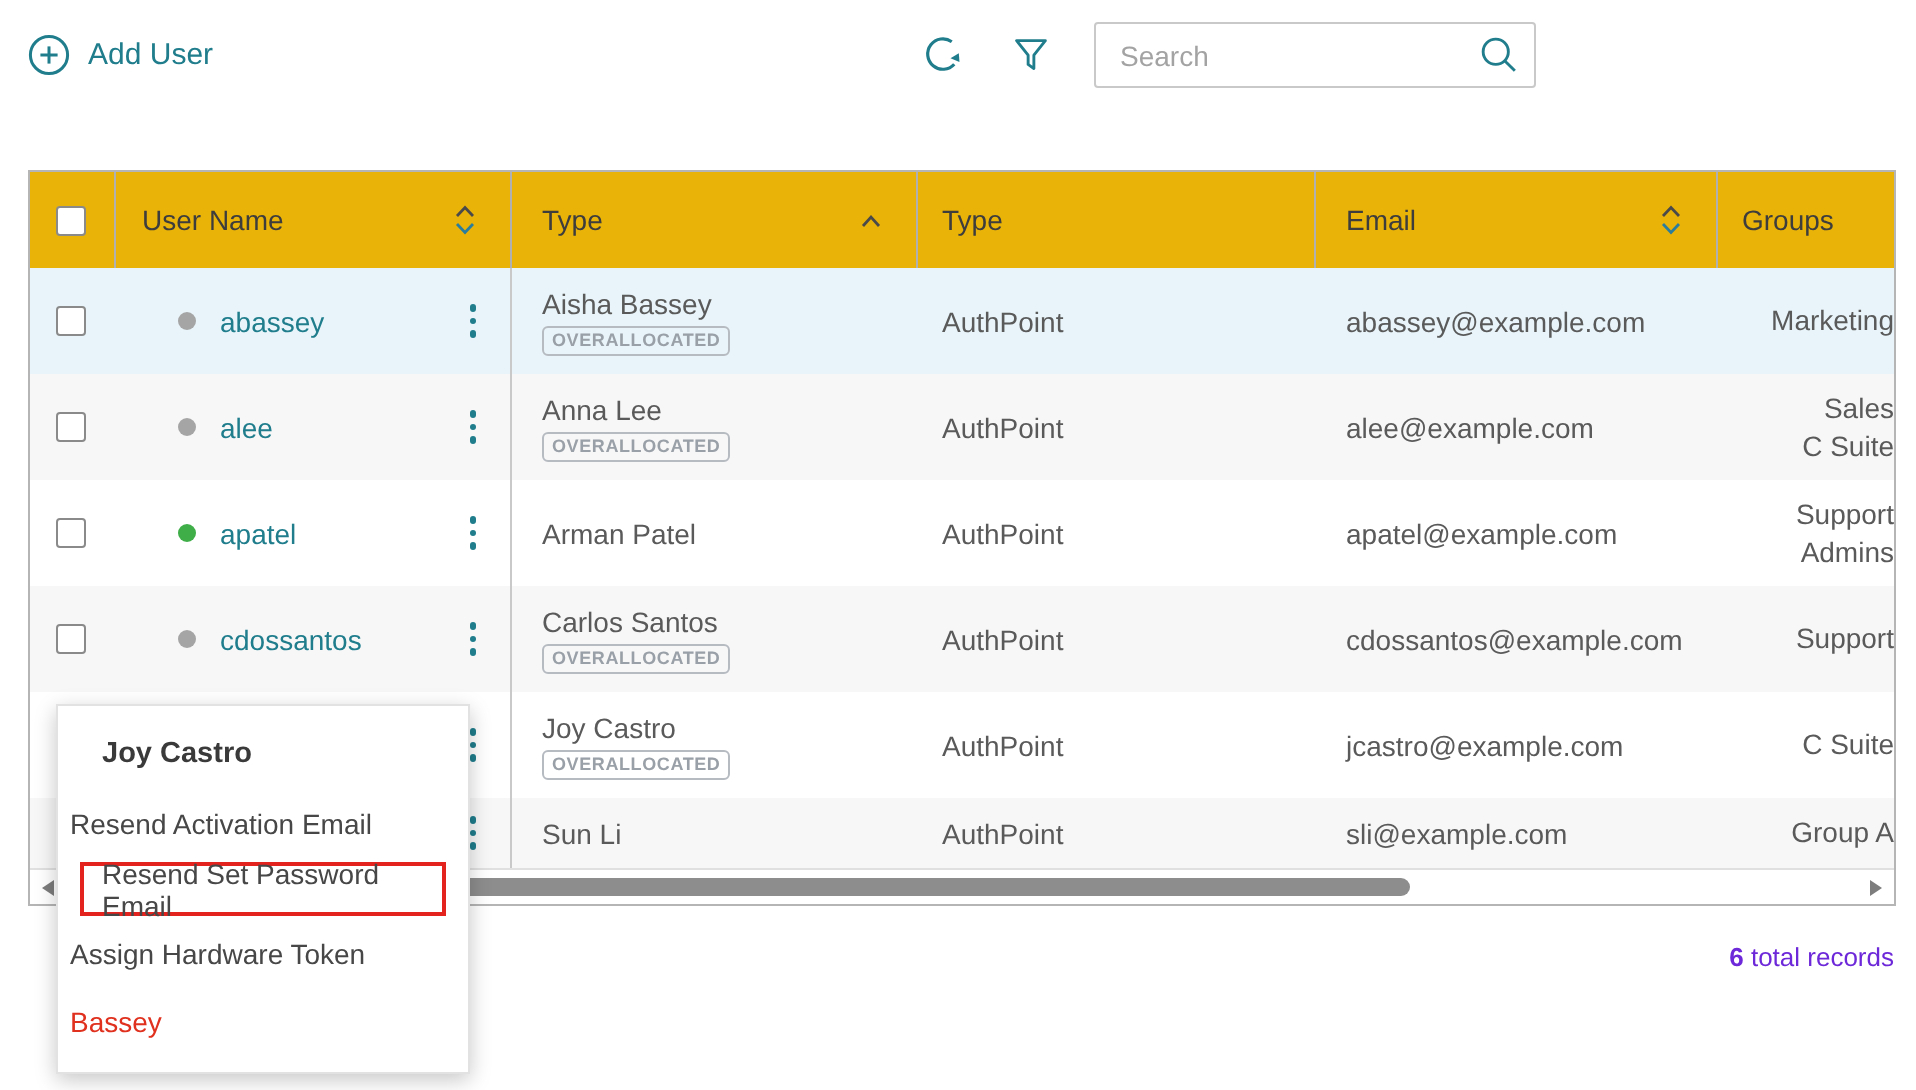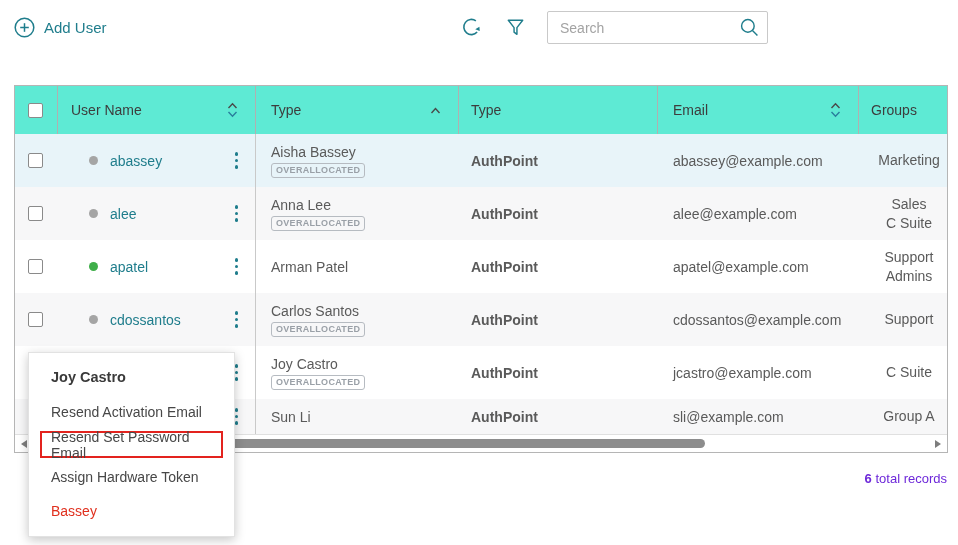--- a/index.html
+++ b/index.html
@@ -34,21 +34,21 @@
   }
   .searchbox input::placeholder { color: #a3a3a3; }
   .searchbox .search-ic { position: absolute; right: 8px; top: 6px; cursor: pointer; }
 
   
   .table {
     position: absolute; left: 14px; top: 85px; width: 934px;
     border: 1px solid #b5b5b5;
     background: #ffffff;
   }
-  .thead { display: flex; height: 48px; background: #5eead4; }
+  .thead { display: flex; height: 48px; background: #eab308; }
   .th {
     display: flex; align-items: center;
     color: #3d3d3d; font-size: 14px;
     border-right: 1px solid #b0b0b0;
     cursor: pointer;
   }
   .th:last-child { border-right: none; }
   .th .sort-ic { margin-left: auto; margin-right: 16px; }
 
   .col-check     { width: 43px;  flex: none; }
@@ -67,23 +67,23 @@
 
   .tbody .tr { display: flex; height: 53px; background: #ffffff; }
   .tbody .tr:nth-child(even) { background: #f7f7f8; }
   .tbody .tr:last-child { height: 35px; }
   .tbody .tr.row-highlight { background: #e8f4f9; }
 
   .td { display: flex; align-items: center; font-size: 14px; color: #5a5a5a; }
   .td.col-check { padding-left: 13px; }
   .td.col-user_name { border-right: 1px solid #c9c9c9; padding-left: 31px; }
   .td.col-name { flex-direction: column; align-items: flex-start; justify-content: center; padding-left: 15px; gap: 3px; }
-  .td.col-type { padding-left: 12px; font-weight: bold; }
+  .td.col-type { padding-left: 12px; }
   .td.col-email { padding-left: 15px; }
-  .td.col-groups { flex-direction: column; align-items: center; justify-content: center; padding-left: 12px; line-height: 19px; }
+  .td.col-groups { flex-direction: column; align-items: flex-end; justify-content: center; padding-left: 12px; line-height: 19px; }
 
   .checkbox {
     width: 15px; height: 15px; flex: none;
     border: 1px solid #8a8a8a; border-radius: 2px;
     background: #ffffff; cursor: pointer;
   }
   .dot { width: 9px; height: 9px; border-radius: 50%; flex: none; }
   .dot-gray  { background: #a5a5a5; }
   .dot-green { background: #3fae49; }
   .username { color: #1f7d8c; font-size: 14px; margin-left: 12px; text-decoration: none; cursor: pointer; }
@@ -123,21 +123,21 @@
     position: absolute; left: 28px; top: 352px; width: 207px;
     background: #ffffff; border: 1px solid #e2e2e2;
     box-shadow: 0 3px 10px rgba(0,0,0,0.22);
     padding: 5px 0 8px 0; z-index: 10;
   }
   .menu-title {
     height: 37px; display: flex; align-items: center; padding-left: 22px;
     font-size: 14.5px; font-weight: bold; color: #3a3a3a;
   }
   .menu-item {
-    height: 34px; display: flex; align-items: center; padding-left: 22px;
+    height: 34px; display: flex; align-items: center; padding-left: 6px;
     font-size: 14px; color: #474747; cursor: pointer;
   }
   .menu-item.hl {
     border: 2px solid #e3231e; margin: 2px 11px; padding-left: 9px; height: 27px;
   }
   .menu-item.danger { color: #e0301e; }
 
   svg { display: block; }
 </style>
 </head>

